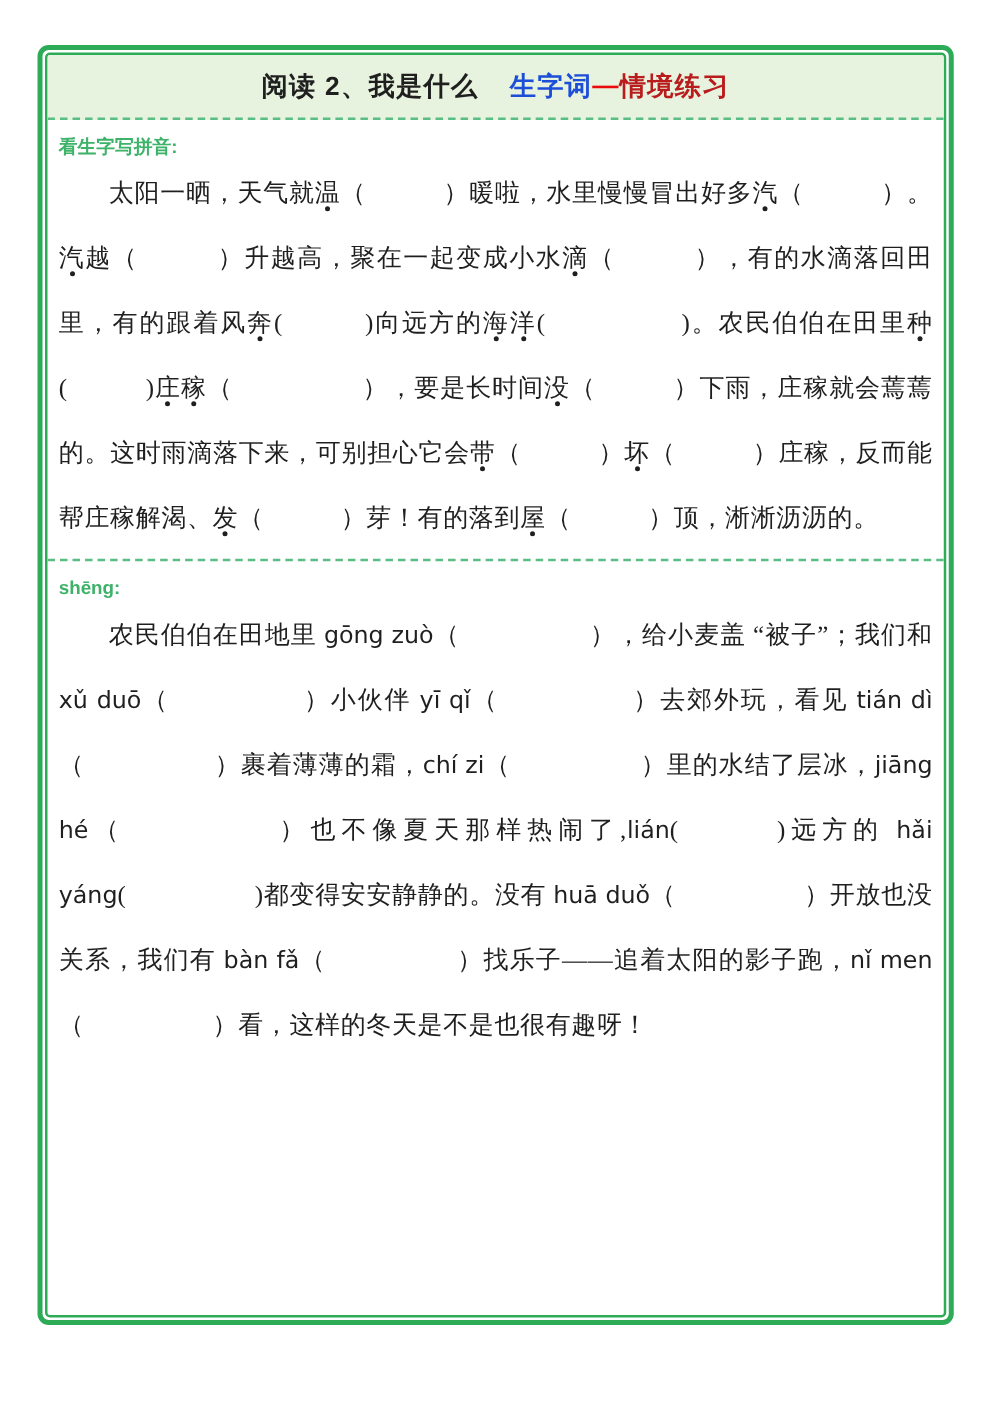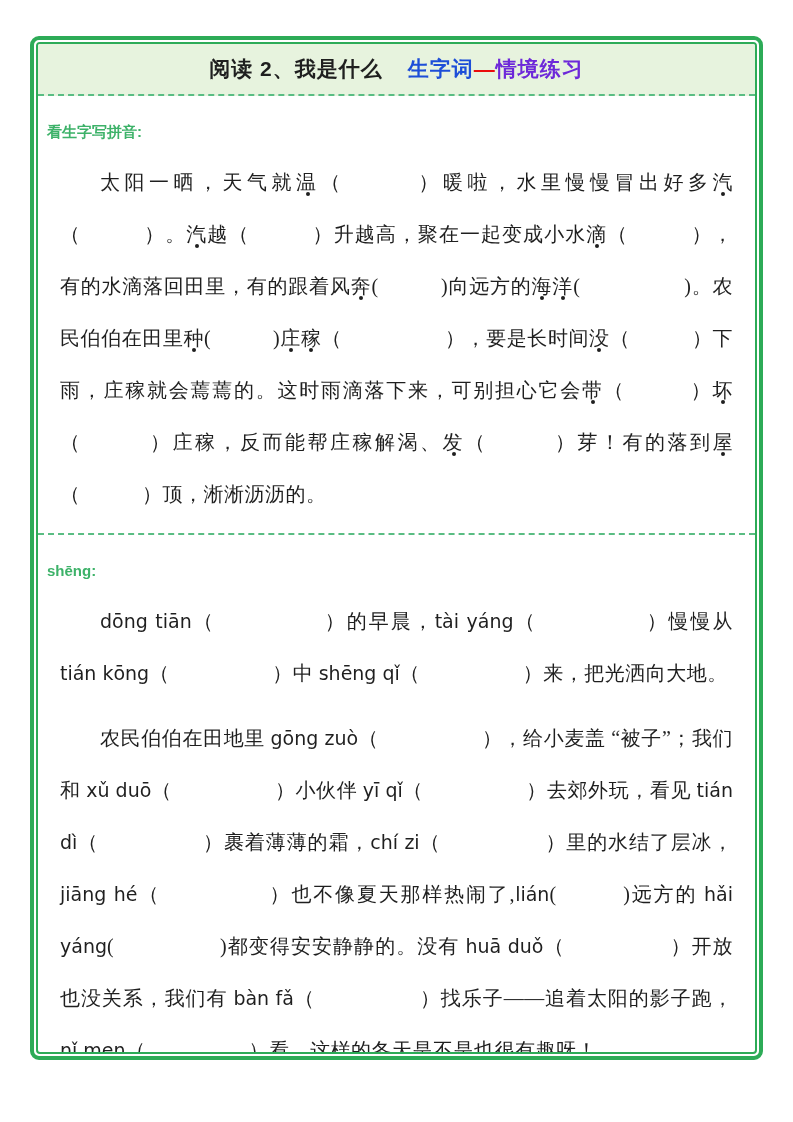--- a/index.html
+++ b/index.html
@@ -17,29 +17,29 @@
   }
   .header{
     background:#e7f3de;height:50px;flex:0 0 auto;
     border-bottom:2px dashed #5abd83;
     display:flex;align-items:center;justify-content:center;
     font-weight:bold;font-size:21px;letter-spacing:1px;
   }
   .title-black{color:#1f1f1f;margin-right:25px;}
   .title-red{color:#1d4ed8;}
   .title-dash{color:#ea0c0c;}
-  .title-green{color:#6d28d9;}
+  .title-green{color:#b91c1c;}
   .content{flex:1 1 auto;padding:0 9px;box-sizing:border-box;}
   .section-label{
     color:#3db269;font-size:15px;font-weight:bold;
-    padding:25px 0 0 0;line-height:22px;
+    padding:11px 0 0 0;line-height:22px;
   }
   .body-text{
     font-family:"Liberation Serif","DejaVu Serif",serif;
-    color:#1f1f1f;font-size:20px;line-height:52px;margin:13px;
+    color:#1f1f1f;font-size:20px;line-height:52px;margin:0;
     text-align:justify;text-indent:2em;letter-spacing:0.5px;
   }
   .divider{
     border:none;border-top:2px dashed #5abd83;
     margin:6px -9px 0 -9px;height:0;
   }
   .py{font-family:"DejaVu Sans","Liberation Sans",sans-serif;font-size:19px;letter-spacing:0;}
   .em{position:relative;}
   .em::after{
     content:"";position:absolute;left:50%;bottom:-3px;transform:translateX(-50%);
@@ -68,21 +68,20 @@
 
         <div>
           <div class="section-label">看生字写拼音:</div>
           <p class="body-text"><span>太阳一晒，天气就</span><span class="em">温</span><span>（　　　）暖啦，水里慢慢冒出好多</span><span class="em">汽</span><span>（　　　）。</span><span class="em">汽</span><span>越（　　　）升越高，聚在一起变成小水</span><span class="em">滴</span><span>（　　　），有的水滴落回田里，有的跟着风</span><span class="em">奔</span><span>(　　　)向远方的</span><span class="em">海</span><span class="em">洋</span><span>(　　　　　)。农民伯伯在田里</span><span class="em">种</span><span>(　　　)</span><span class="em">庄</span><span class="em">稼</span><span>（　　　　　），要是长时间</span><span class="em">没</span><span>（　　　）下雨，庄稼就会蔫蔫的。这时雨滴落下来，可别担心它会</span><span class="em">带</span><span>（　　　）</span><span class="em">坏</span><span>（　　　）庄稼，反而能帮庄稼解渴、</span><span class="em">发</span><span>（　　　）芽！有的落到</span><span class="em">屋</span><span>（　　　）顶，淅淅沥沥的。</span></p>
         </div>
 
         <div class="divider"></div>
 
         <div>
           <div class="section-label">shēng:</div>
-          <p class="body-text"><span class="py">dōng tiān</span><span>（　　　　　）的早晨，</span><span class="py">tài yáng</span><span>（　　　　　）慢慢从 </span><span class="py">tián kōng</span><span>（　　　　　）中 </span><span class="py">shēng qǐ</span><span>（　　　　　）来，把光洒向大地。</span></p>
           <p class="body-text"><span>农民伯伯在田地里 </span><span class="py">gōng zuò</span><span>（　　　　　），给小麦盖 “被子”；我们和 </span><span class="py">xǔ duō</span><span>（　　　　　）小伙伴 </span><span class="py">yī qǐ</span><span>（　　　　　）去郊外玩，看见 </span><span class="py">tián dì</span><span>（　　　　　）裹着薄薄的霜，</span><span class="py">chí zi</span><span>（　　　　　）里的水结了层冰，</span><span class="py">jiāng hé</span><span>（　　　　　）也不像夏天那样热闹了,</span><span class="py">lián</span><span>(　　　)远方的 </span><span class="py">hǎi yáng</span><span>(　　　　　)都变得安安静静的。没有 </span><span class="py">huā duǒ</span><span>（　　　　　）开放也没关系，我们有 </span><span class="py">bàn fǎ</span><span>（　　　　　）找乐子——追着太阳的影子跑，</span><span class="py">nǐ men</span><span>（　　　　　）看，这样的冬天是不是也很有趣呀！</span></p>
         </div>
 
       </div>
     </div>
   </div>
 
 </div>
 
 </body></html>

